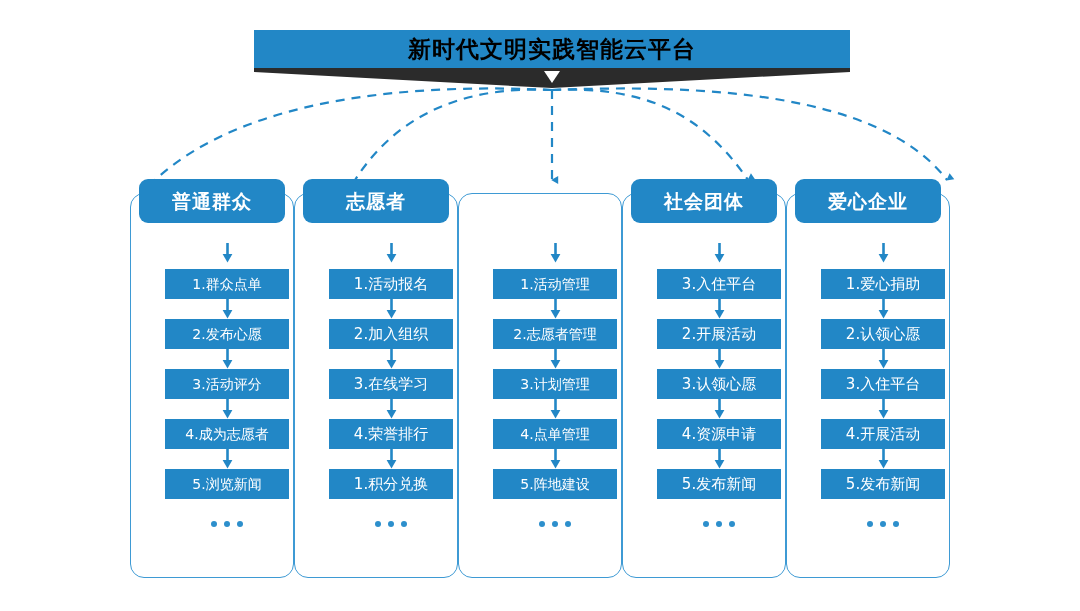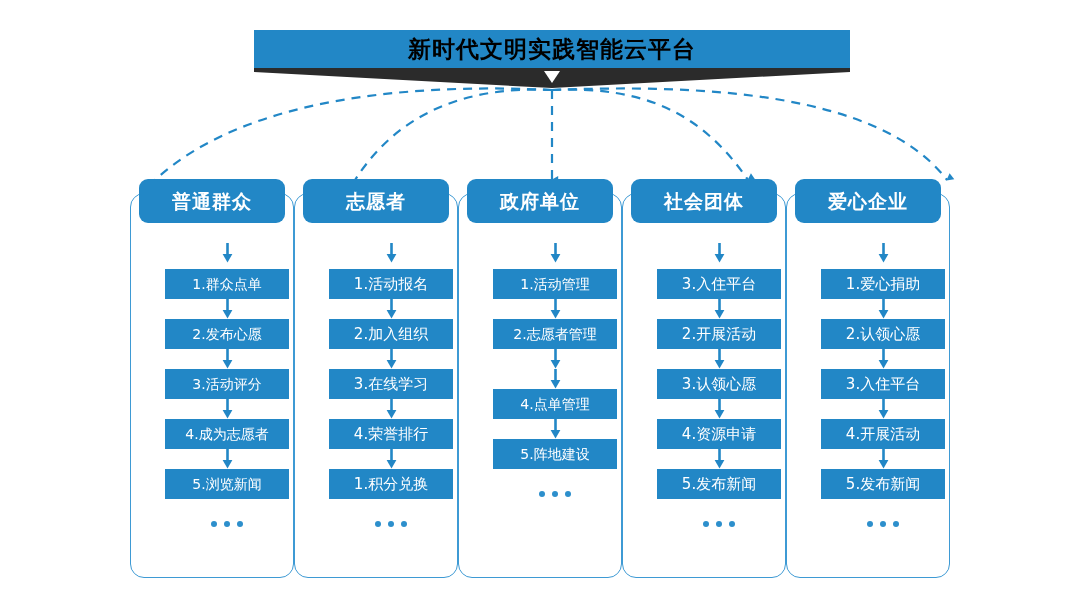--- a/index.html
+++ b/index.html
@@ -292,42 +292,42 @@
           </div>
           <div class="ellipsis">
             <span></span>
             <span></span>
             <span></span>
           </div>
         </div>
   </div>
       <div class="column wide">
     <div class="col-frame"></div>
-    <div class="col-head">
-      <span class="col-head-label">政府单位</span>
-    </div>
     <div class="col-body">
           <svg class="arrow-down first" viewBox="0 0 11 20">
             <path d="M5.5,0 L5.5,12" stroke="#2287c6" stroke-width="2.6" fill="none"></path>
             <path d="M0.6,11 L10.4,11 L5.5,19.4 Z" fill="#2287c6"></path>
           </svg>
           <div class="item-box">
             <span class="item-label">1.活动管理</span>
           </div>
           <svg class="arrow-down" viewBox="0 0 11 20">
             <path d="M5.5,0 L5.5,12" stroke="#2287c6" stroke-width="2.6" fill="none"></path>
             <path d="M0.6,11 L10.4,11 L5.5,19.4 Z" fill="#2287c6"></path>
           </svg>
           <div class="item-box">
             <span class="item-label">2.志愿者管理</span>
           </div>
           <svg class="arrow-down" viewBox="0 0 11 20">
             <path d="M5.5,0 L5.5,12" stroke="#2287c6" stroke-width="2.6" fill="none"></path>
             <path d="M0.6,11 L10.4,11 L5.5,19.4 Z" fill="#2287c6"></path>
           </svg>
+          <div class="item-box">
+            <span class="item-label">3.计划管理</span>
+          </div>
           <svg class="arrow-down" viewBox="0 0 11 20">
             <path d="M5.5,0 L5.5,12" stroke="#2287c6" stroke-width="2.6" fill="none"></path>
             <path d="M0.6,11 L10.4,11 L5.5,19.4 Z" fill="#2287c6"></path>
           </svg>
           <div class="item-box">
             <span class="item-label">4.点单管理</span>
           </div>
           <svg class="arrow-down" viewBox="0 0 11 20">
             <path d="M5.5,0 L5.5,12" stroke="#2287c6" stroke-width="2.6" fill="none"></path>
             <path d="M0.6,11 L10.4,11 L5.5,19.4 Z" fill="#2287c6"></path>

